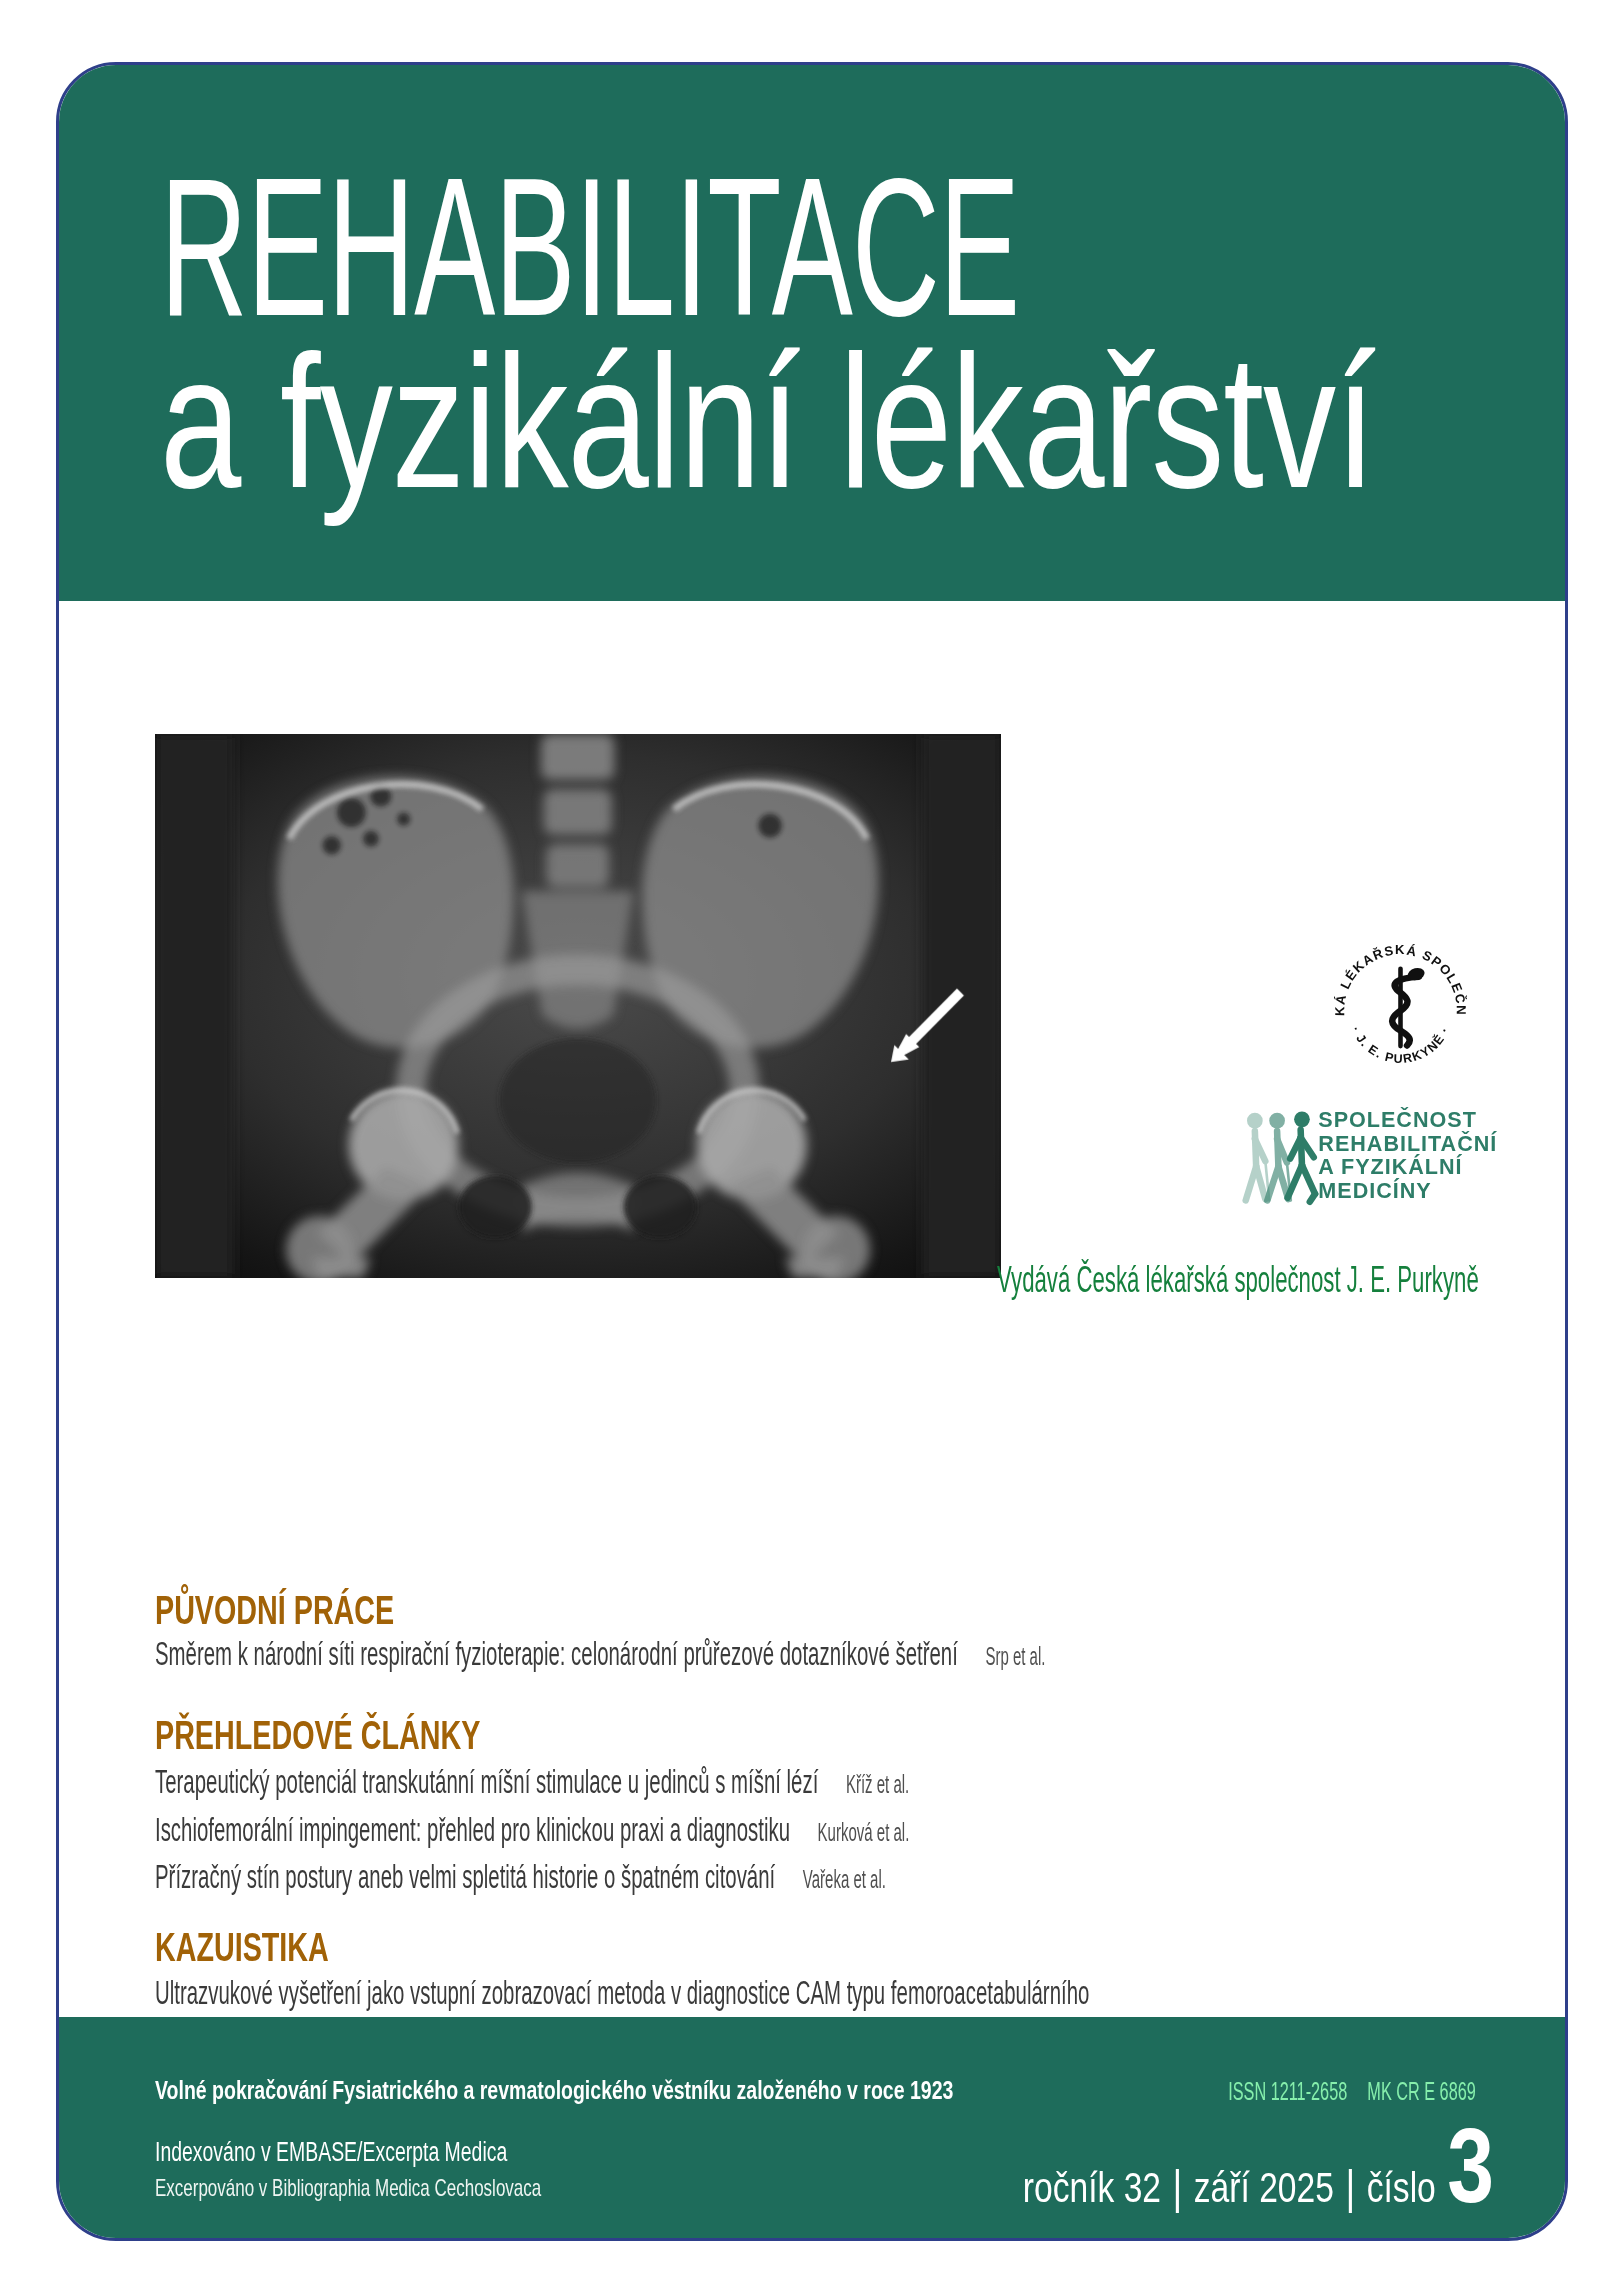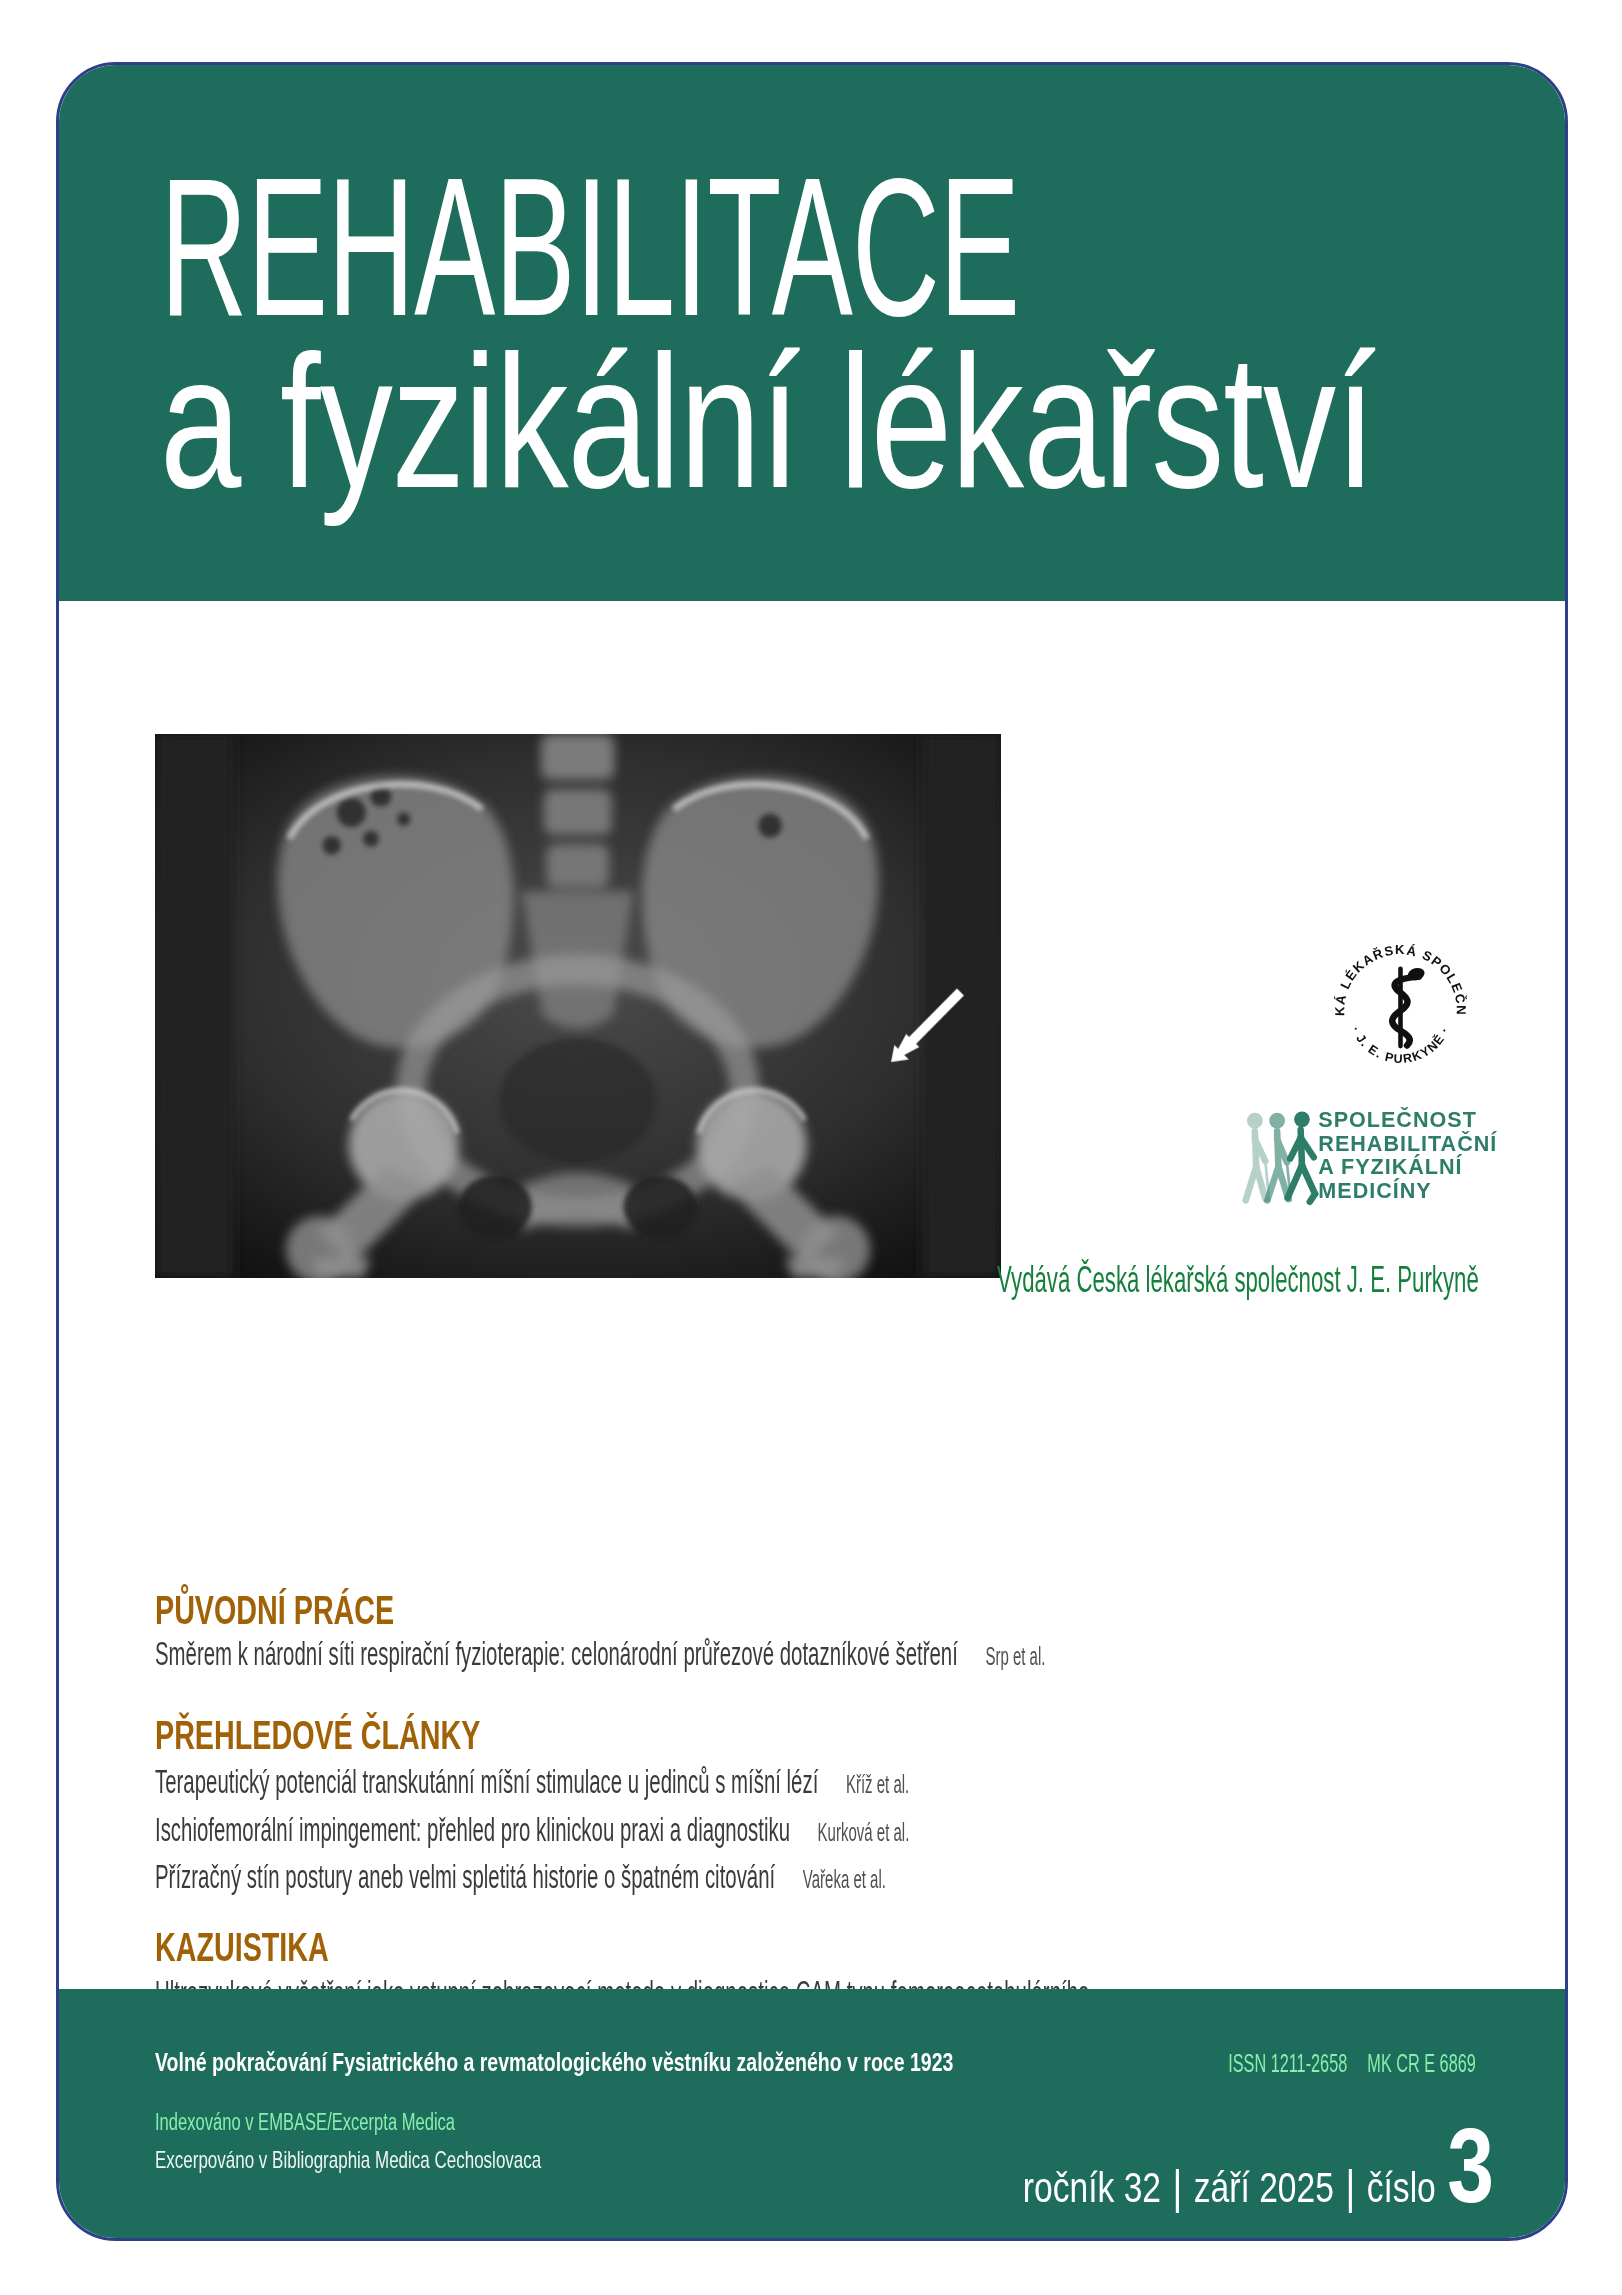--- a/index.html
+++ b/index.html
@@ -7,21 +7,21 @@
   body { position:relative; overflow:hidden; }
 
   
   .frame {
     position:absolute; left:56px; top:62px; width:1512px; height:2179px;
     border:3.9px solid #2e3f8a; border-radius:60px; overflow:hidden;
     display:flex; flex-direction:column; background:#ffffff;
   }
   .header { height:536px; background:#1e6c5b; position:relative; flex:0 0 auto;text-align:right; }
   .middle { flex:1 1 auto; position:relative; background:#ffffff; }
-  .footer { height:249px; background:#1e6c5b; position:relative; flex:0 0 auto;padding-left:37px; }
+  .footer { height:221px; background:#1e6c5b; position:relative; flex:0 0 auto;padding-left:37px; }
 
   .cx { display:inline-block; transform-origin:left center; white-space:nowrap; }
   .cx-r { display:inline-block; transform-origin:right center; white-space:nowrap; }
 
   
   .title1 { position:absolute; left:101px; top:85px; color:#fff; font-size:196px; line-height:1; }
   .title1 .cx { transform:scaleX(0.62); letter-spacing:-1.3px; }
   .title2 { position:absolute; left:101px; top:261px; color:#fff; font-size:190px; line-height:1; }
   .title2 .cx { transform:scaleX(0.77); letter-spacing:-1.3px; }
 
@@ -50,21 +50,21 @@
   .h-kazuistika { top:1326px; }.i-kaz-1 { top:1374px; }     .i-kaz-2 { top:1421px; }
 
   
 
   
   .f-cont { position:absolute; left:96px; top:58px; color:#fff; font-size:26px; font-weight:bold; }
   .f-cont .cx { transform:scaleX(0.75); }
   .f-issn { position:absolute; right:89px; top:60px; color:#86efac; font-size:25px; }
   .f-issn .cx-r { transform:scaleX(0.65); }
   .f-issn .mk { margin-left:31px; }
-  .f-idx1 { position:absolute; left:96px; top:120px; color:#86efac; font-size:23px; }
+  .f-idx1 { position:absolute; left:96px; top:120px; color:#ffffff; font-size:27px; }
   .f-idx2 { position:absolute; left:96px; top:151px; color:#eef5f2; font-size:23.6px;margin-top:7px; }
   .f-idx1 .cx, .f-idx2 .cx { transform:scaleX(0.72); }
 
   .f-vol { position:absolute; right:71px; bottom:25px; color:#fff; }
   .f-vol .cx-r { transform:scaleX(0.80); }
   .vol-row { display:inline-flex; align-items:baseline; font-size:42px; }
   .vol-row .sep { font-size:47px; font-weight:400; padding:0 14.4px; position:relative; top:1.3px; }
   .vol-row .issue-no { font-size:105px; font-weight:bold; line-height:0.8; margin-left:14.4px; }
 </style>
 </head>

